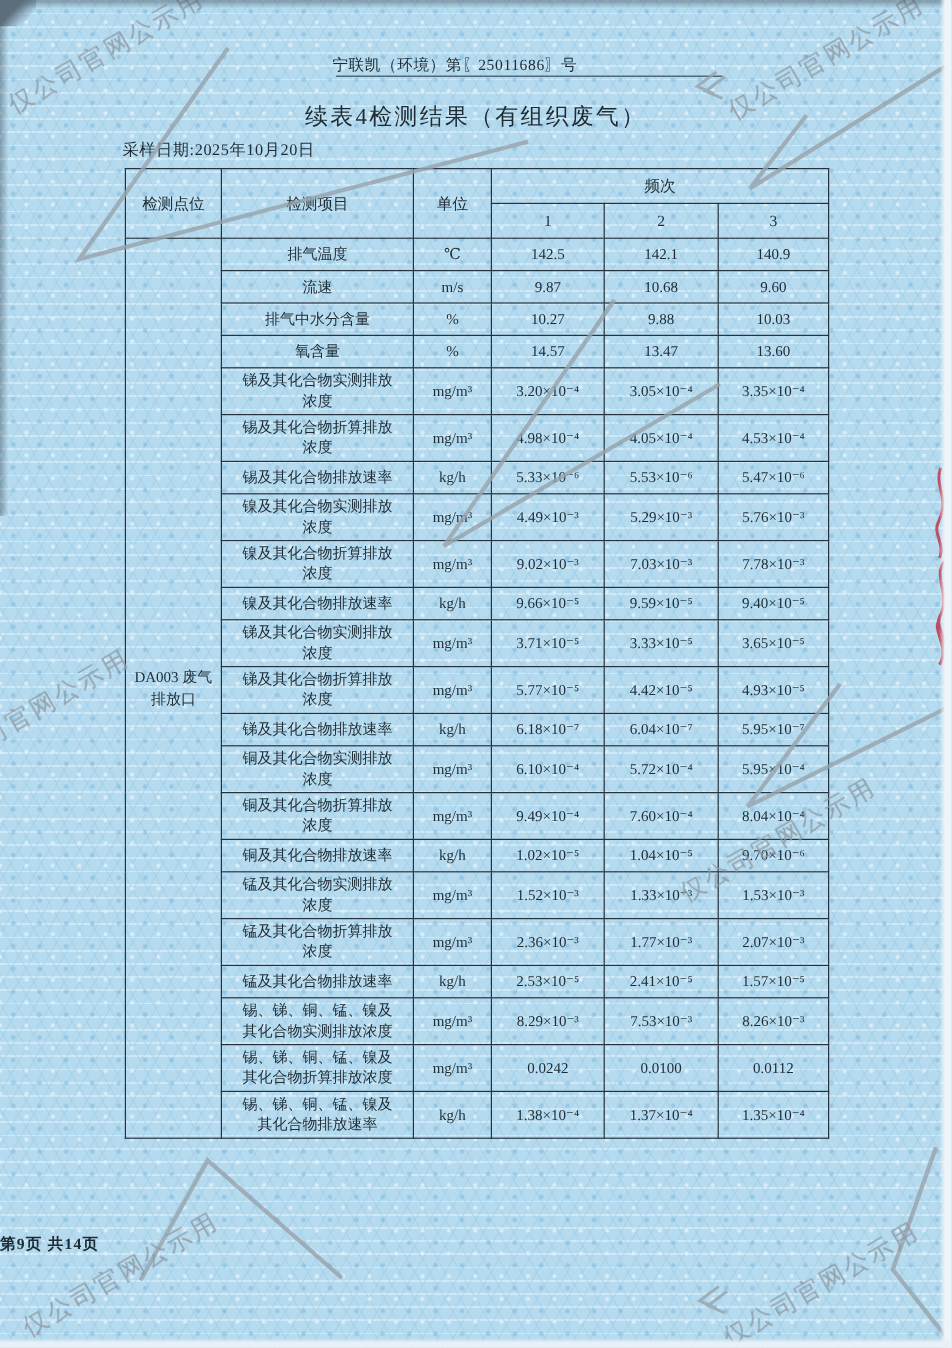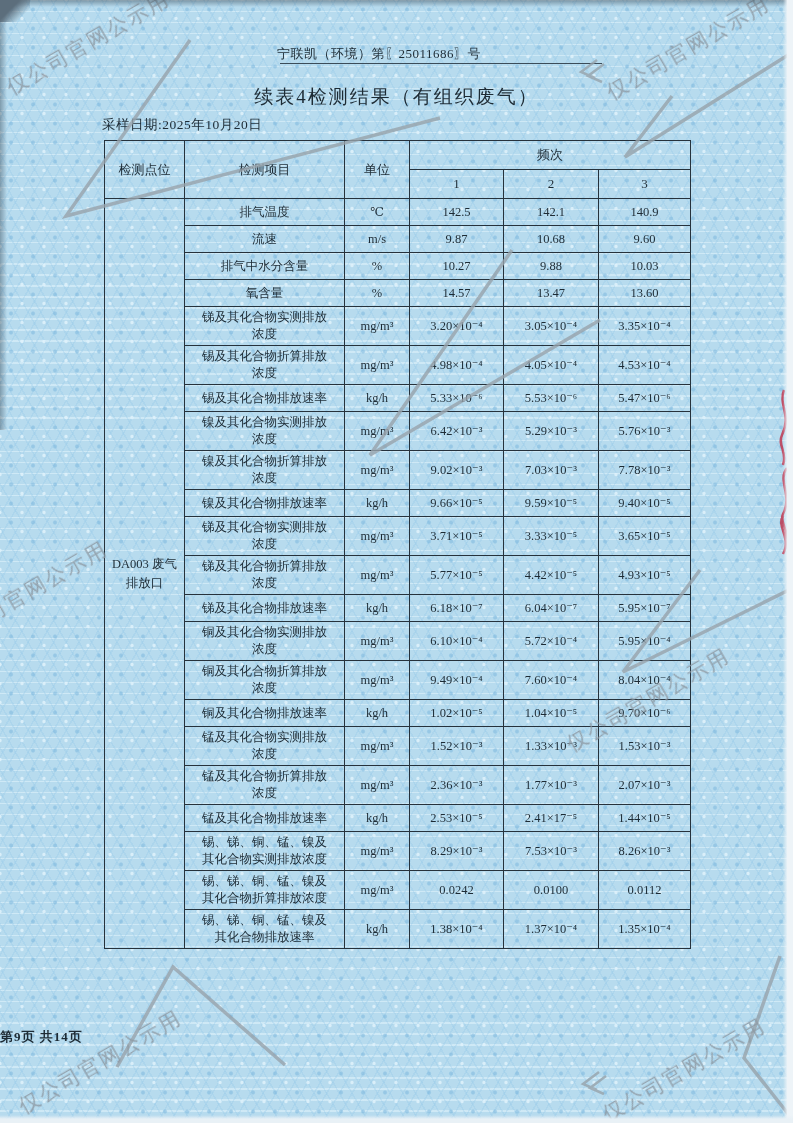--- a/index.html
+++ b/index.html
@@ -123,21 +123,21 @@
         <tr>
     <td class="c-item">锡及其化合物排放速率</td>
     <td class="c-unit">kg/h</td>
     <td class="c-v">5.33×10⁻⁶</td>
     <td class="c-v">5.53×10⁻⁶</td>
     <td class="c-v">5.47×10⁻⁶</td>
   </tr>
         <tr class="tall">
     <td class="c-item">镍及其化合物实测排放浓度</td>
     <td class="c-unit">mg/m³</td>
-    <td class="c-v">6.42×10⁻³</td>
+    <td class="c-v">4.49×10⁻³</td>
     <td class="c-v">5.29×10⁻³</td>
     <td class="c-v">5.76×10⁻³</td>
   </tr>
         <tr class="tall">
     <td class="c-item">镍及其化合物折算排放浓度</td>
     <td class="c-unit">mg/m³</td>
     <td class="c-v">9.02×10⁻³</td>
     <td class="c-v">7.03×10⁻³</td>
     <td class="c-v">7.78×10⁻³</td>
   </tr>
@@ -201,22 +201,22 @@
     <td class="c-item">锰及其化合物折算排放浓度</td>
     <td class="c-unit">mg/m³</td>
     <td class="c-v">2.36×10⁻³</td>
     <td class="c-v">1.77×10⁻³</td>
     <td class="c-v">2.07×10⁻³</td>
   </tr>
         <tr>
     <td class="c-item">锰及其化合物排放速率</td>
     <td class="c-unit">kg/h</td>
     <td class="c-v">2.53×10⁻⁵</td>
-    <td class="c-v">2.41×17⁻⁵</td>
-    <td class="c-v">1.44×10⁻⁵</td>
+    <td class="c-v">2.41×10⁻⁵</td>
+    <td class="c-v">1.57×10⁻⁵</td>
   </tr>
         <tr class="tall">
     <td class="c-item">锡、锑、铜、锰、镍及其化合物实测排放浓度</td>
     <td class="c-unit">mg/m³</td>
     <td class="c-v">8.29×10⁻³</td>
     <td class="c-v">7.53×10⁻³</td>
     <td class="c-v">8.26×10⁻³</td>
   </tr>
         <tr class="tall">
     <td class="c-item">锡、锑、铜、锰、镍及其化合物折算排放浓度</td>

